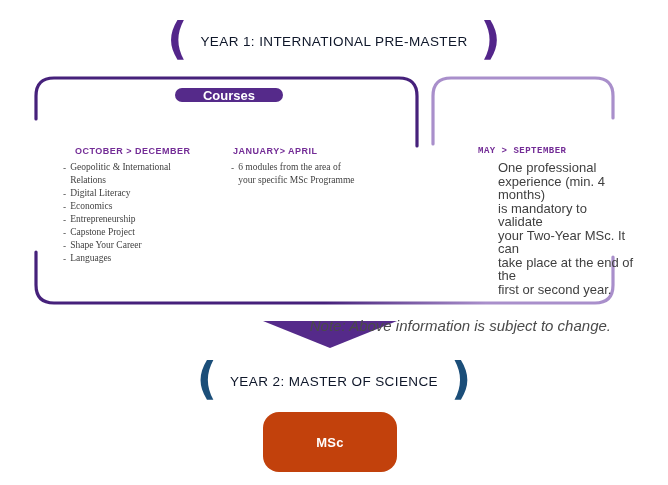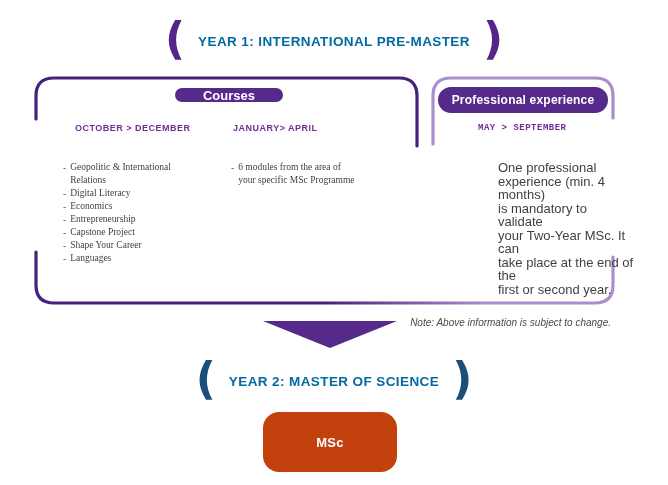--- a/index.html
+++ b/index.html
@@ -8,43 +8,43 @@
     font-family:"Liberation Sans","DejaVu Sans",sans-serif;overflow:hidden;
   }
   .frame-svg{position:absolute;left:0;top:0;width:668px;height:485px;pointer-events:none;}
 
   .hdr{position:absolute;left:0;right:0;display:flex;justify-content:center;align-items:center;gap:13px;}
   .y1{top:12px;height:58px;}
   .y2{top:356px;height:50px;}
   .paren{font-family:"DejaVu Sans",sans-serif;font-size:44px;font-weight:700;line-height:1;transform:translateY(-2px);}
   .p-purple{color:#53258a;}
   .p-navy{color:#1b4e79;}
-  .hdr-title{font-size:13.5px;font-weight:700;color:#0369a1;letter-spacing:.4px;}
+  .hdr-title{font-size:13.5px;font-weight:400;color:#0f172a;letter-spacing:.4px;}
 
   .badge{position:absolute;border-radius:14px;background:#552a8a;color:#fff;font-weight:700;
          display:flex;align-items:center;justify-content:center;}
   .badge-courses{left:175px;top:88px;width:108px;height:14px;font-size:13px;}
   .badge-prof{left:438px;top:87px;width:170px;height:26px;font-size:12px;letter-spacing:.2px;}
 
-  .colhdr{position:absolute;top:123px;font-size:9px;font-weight:700;color:#732c96;letter-spacing:.5px;}
+  .colhdr{position:absolute;top:146px;font-size:9px;font-weight:700;color:#732c96;letter-spacing:.5px;}
   .colhdr.c1{left:75px;}
   .colhdr.c2{left:233px;}
   .colhdr.c3{left:478px;font-family:Liberation Mono, monospace;}
 
   .list{position:absolute;top:161px;font-size:9.5px;color:#3f3f3f;}
   .col1{left:63px;width:132px;}
   .col2{left:231px;width:146px;}
   .li{display:flex;gap:4px;line-height:13px;}
   .dash{flex:0 0 auto;}
   .li-text{flex:1;white-space:pre-line;font-family:Liberation Serif, serif;}
 
   .prof-text{position:absolute;left:478px;top:161px;width:136px;font-size:13px;line-height:13.5px;
              color:#3f3f3f;white-space:pre-line;margin-left:20px;}
 
-  .note{position:absolute;right:57px;top:317px;font-size:10px;font-style:italic;color:#4a4a4a;}
+  .note{position:absolute;right:57px;top:317px;font-size:15px;font-style:italic;color:#4a4a4a;}
 
   .msc-box{position:absolute;left:263px;top:412px;width:134px;height:60px;border-radius:16px;
            background:#c2410c;display:flex;align-items:center;justify-content:center;}
   .msc-label{color:#fff;font-weight:700;font-size:13px;letter-spacing:.3px;}
 </style>
 </head>
 <body>
 
 <div class="stage">
 
@@ -63,21 +63,20 @@
     <polygon points="263,321 397,321 330,348" fill="#552a8a"></polygon>
   </svg>
 
   <div class="hdr y1">
     <span class="paren p-purple">(</span>
     <span class="hdr-title">YEAR 1: INTERNATIONAL PRE-MASTER</span>
     <span class="paren p-purple">)</span>
   </div>
 
   <div class="badge badge-courses">Courses</div>
-  <div class="badge badge-prof">Professional experience</div>
 
   <div class="colhdr c1">OCTOBER &gt; DECEMBER</div>
   <div class="colhdr c2">JANUARY&gt; APRIL</div>
   <div class="colhdr c3">MAY &gt; SEPTEMBER</div>
 
   <div class="list col1">
     <div class="li">
       <span class="dash">-</span>
       <span class="li-text">Geopolitic &amp; International
 Relations</span>

